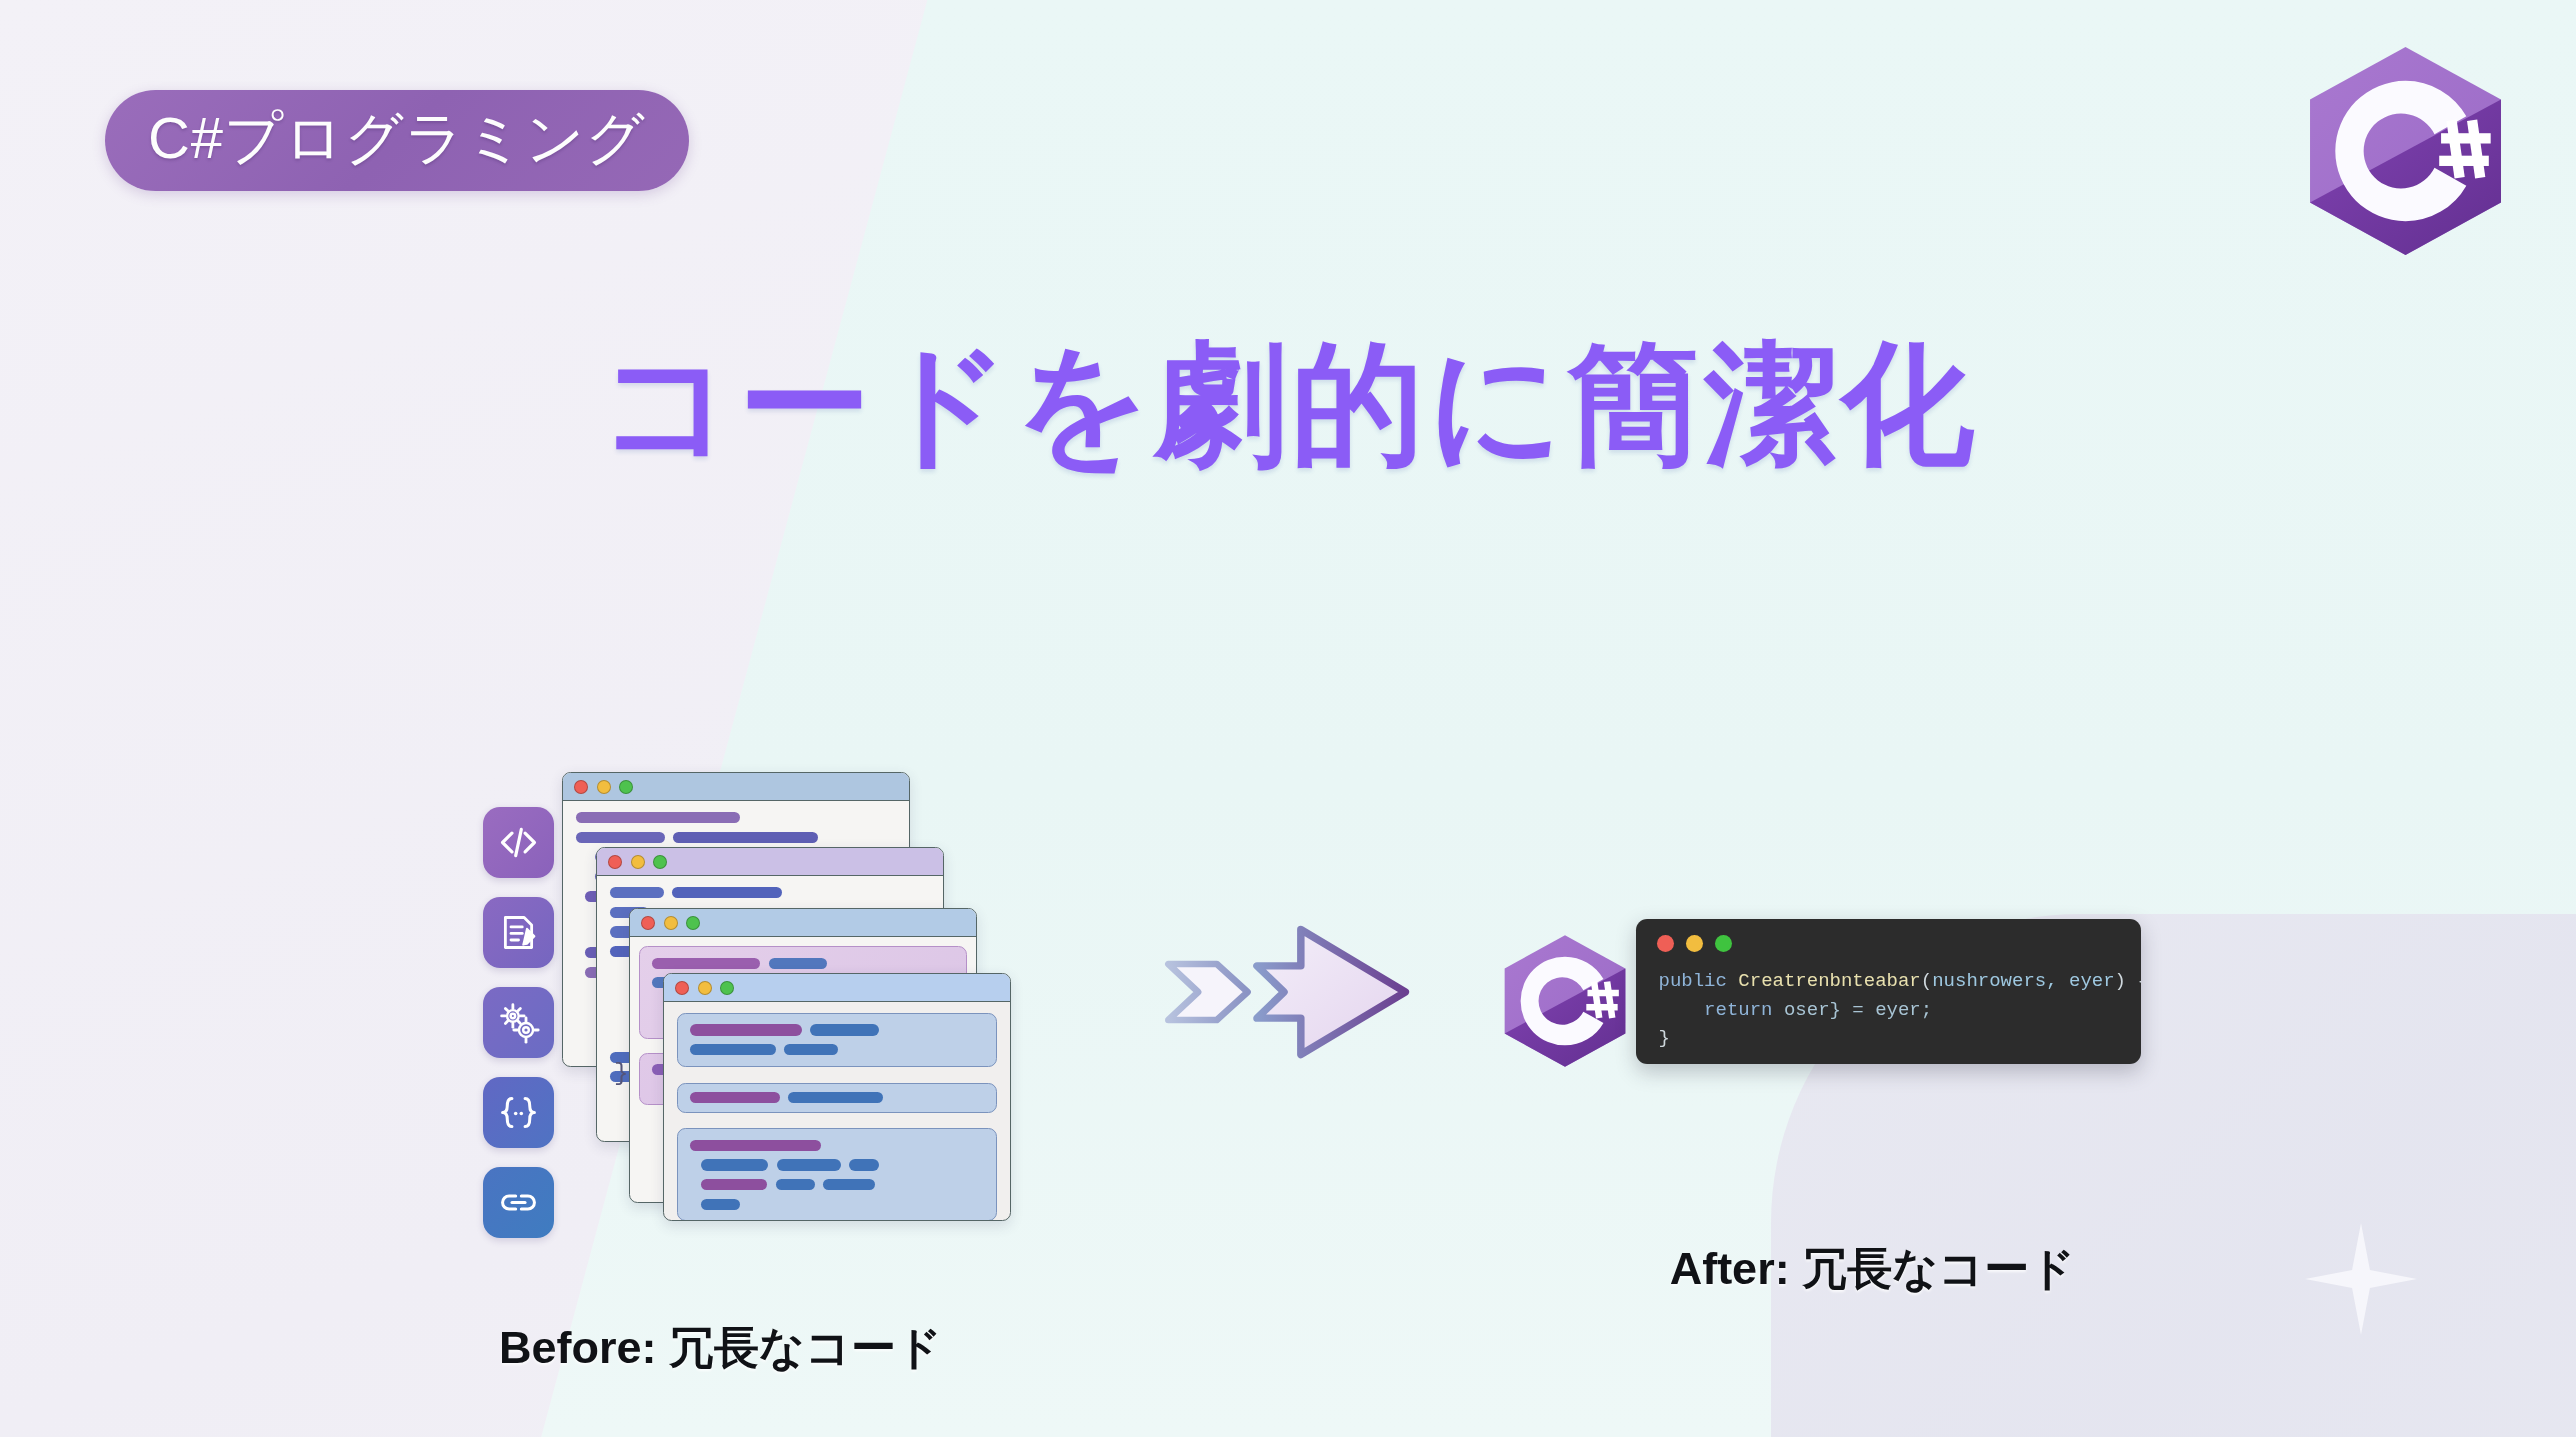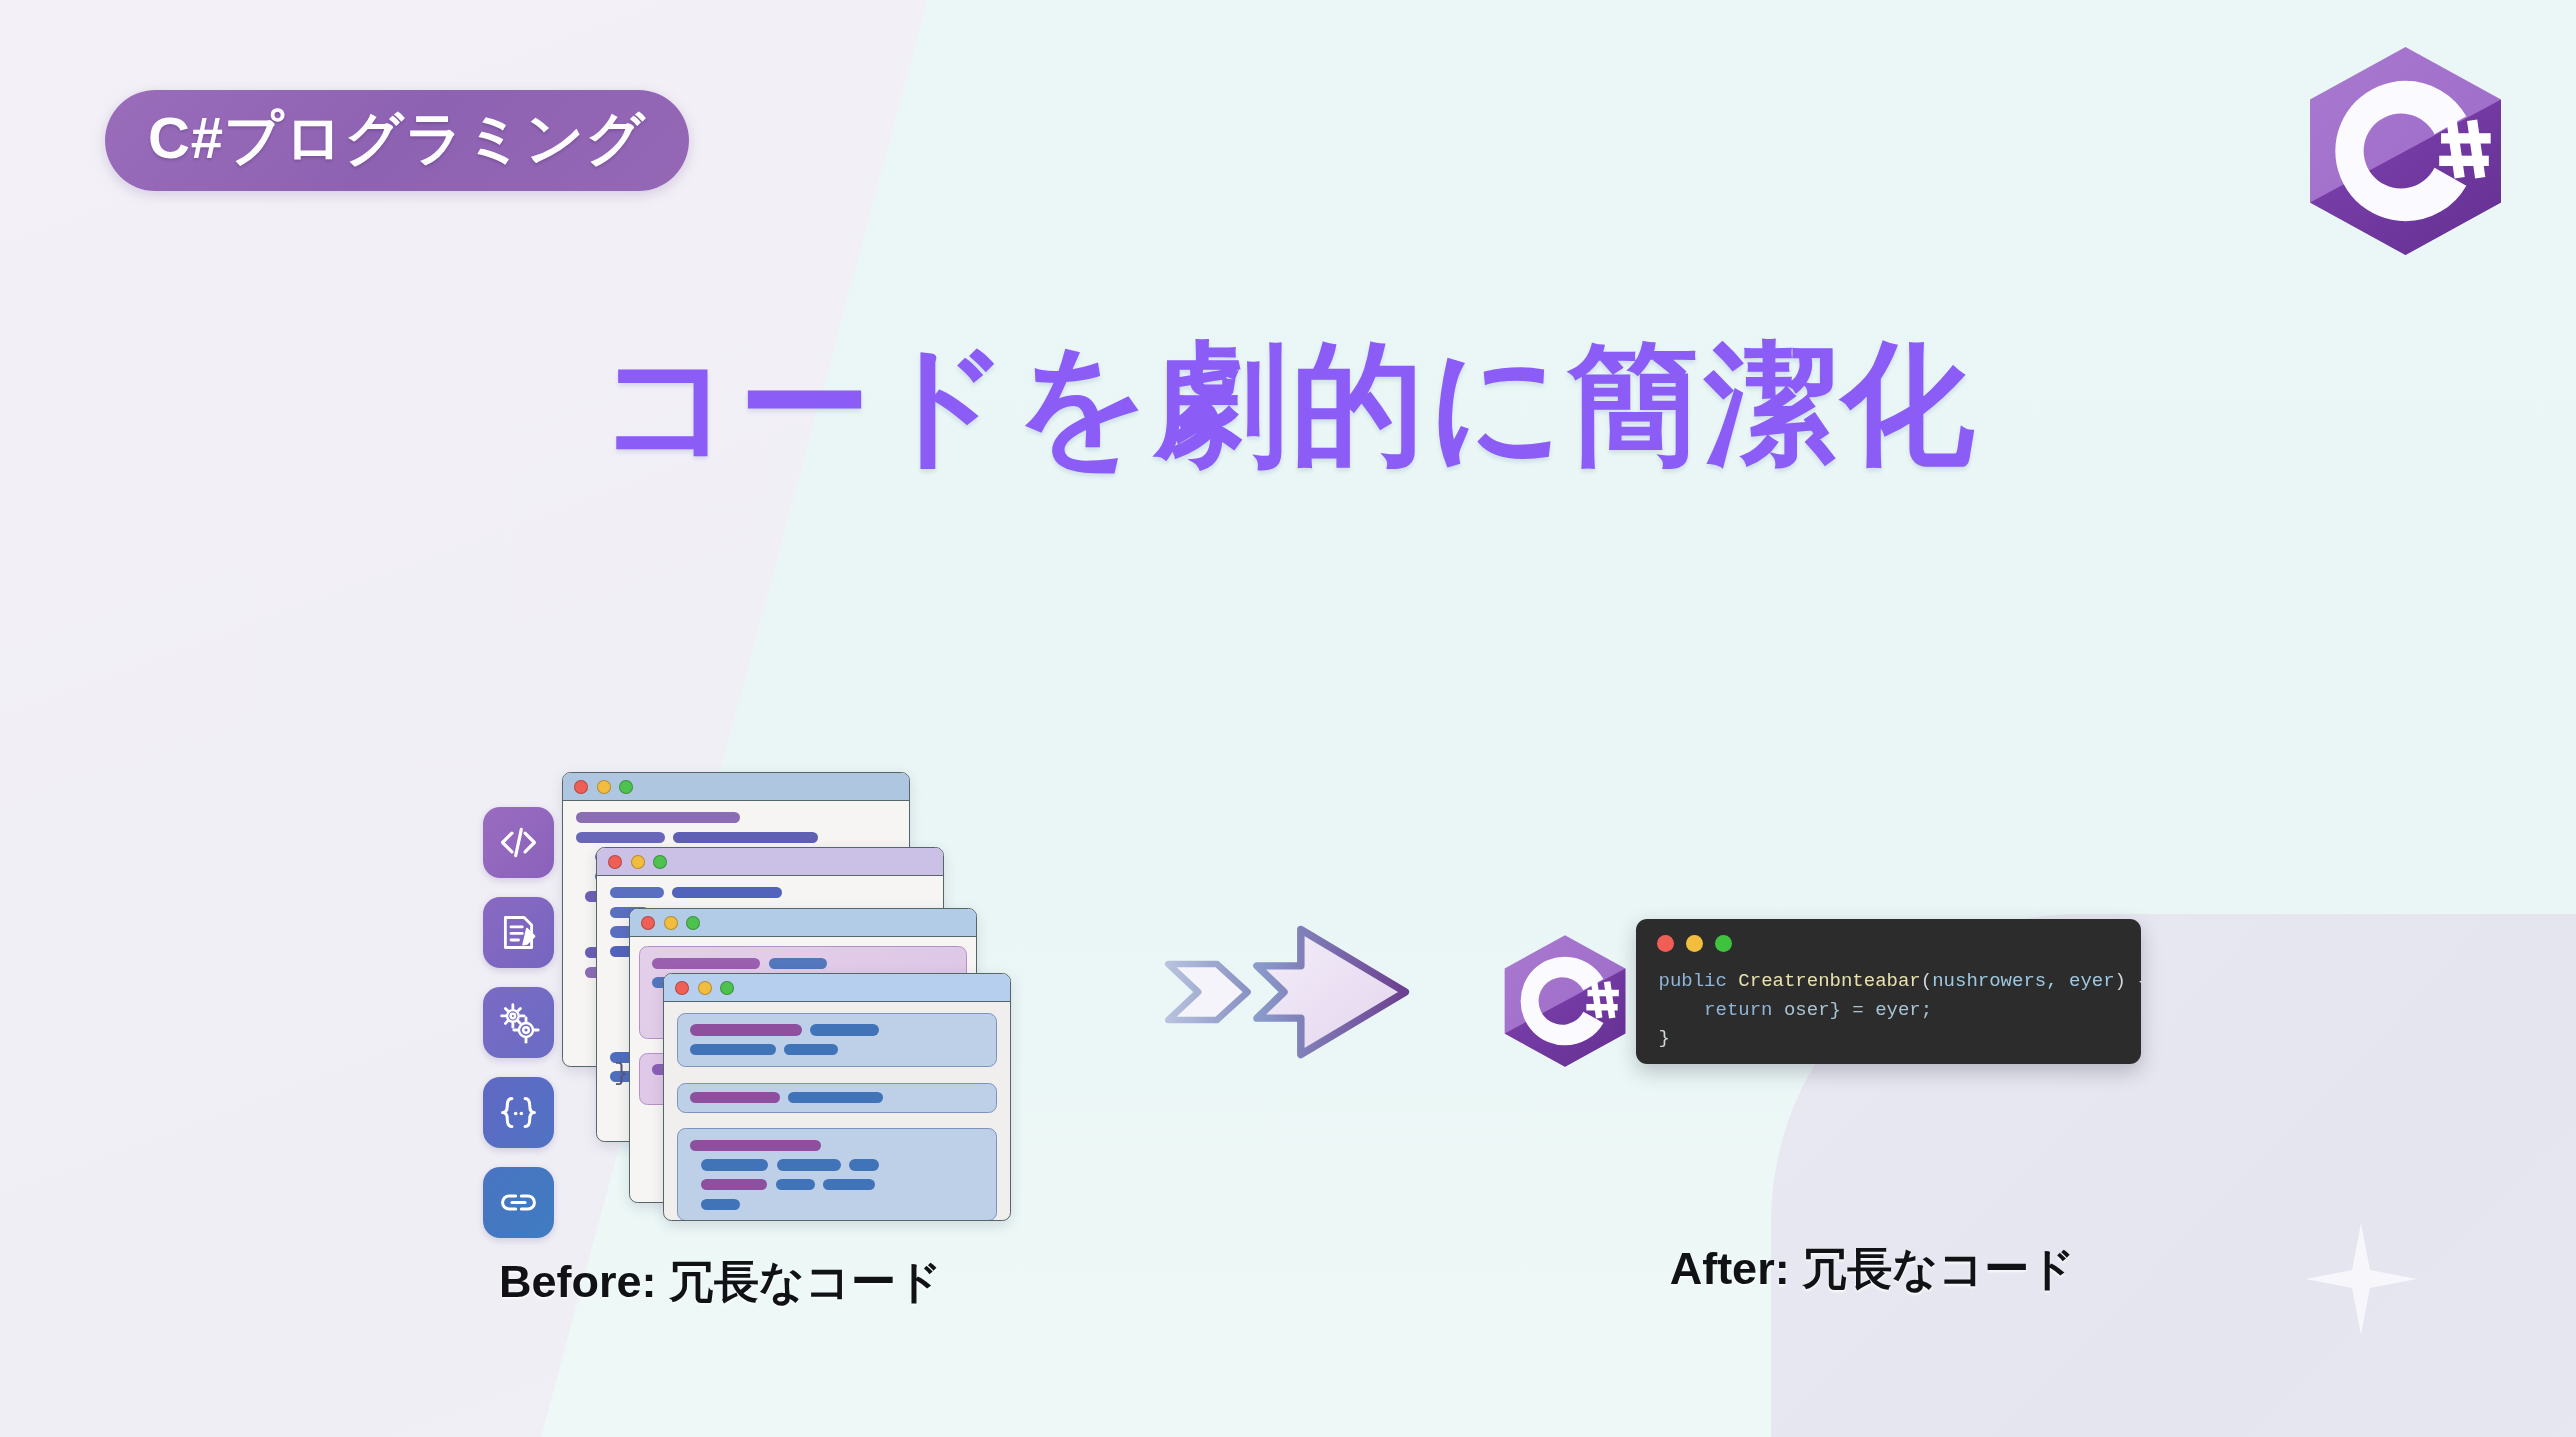--- a/index.html
+++ b/index.html
@@ -56,21 +56,21 @@
     left:105px; top:90px;
     padding:19px 43px 24px;
     border-radius:56px;
     background:linear-gradient(135deg,#9a6dbb 0%,#8e62b2 50%,#9568b6 100%);
     box-shadow:0 3.7px 13px rgba(110,70,150,.22);
     display:flex; align-items:center;
   }
   .badge-text {
     color:#fdfdfd;
     font-size:58px;
-    font-weight:bold;
+    font-weight:normal;
     letter-spacing:0.9px;
     line-height:1;
     text-shadow:0 1.9px 2.8px rgba(60,30,90,.25);
     white-space:nowrap;
   }
 
   
   .cs-logo { position:absolute; }
   .cs-logo.top-right { right:58px; top:34px; width:225px; height:234px; }
   .cs-logo.inline     { left:1494px; top:927px; width:142px; height:148px; }
@@ -197,21 +197,21 @@
   
   .caption {
     position:absolute;
     text-align:center;
     color:#101216;
     font-weight:bold;
     font-size:45px;
     line-height:1.3;
     text-shadow:0 1.9px 2.8px rgba(255,255,255,.8);
   }
-  .cap-before { left:374px; top:1253px; width:693px; }
+  .cap-before { left:374px; top:1319px; width:693px; }
   .cap-after  { left:1423px; top:1240px; width:899px; }
   .cap-sub { font-size:43px; display:block; }
 </style>
 </head>
 <body>
 
 <div id="canvas">
 
   <div class="bg-lav"></div>
   <div class="bg-mint"></div>

